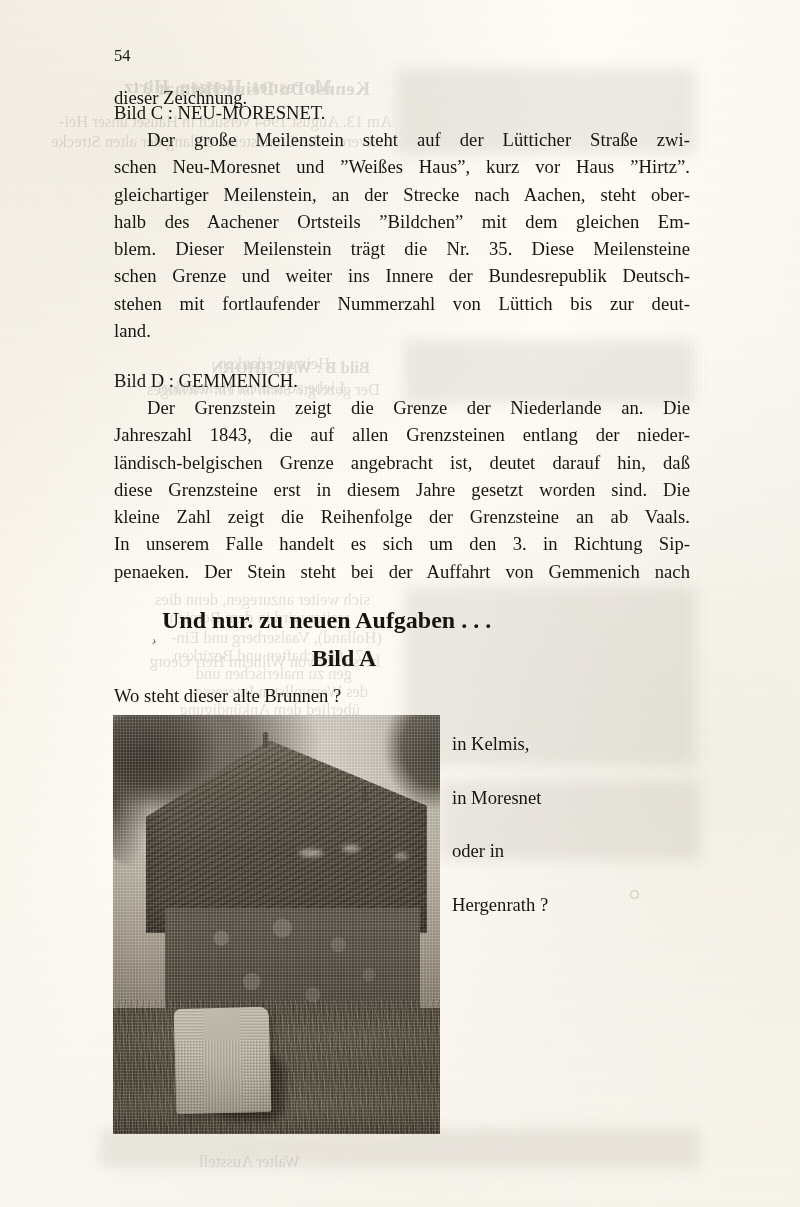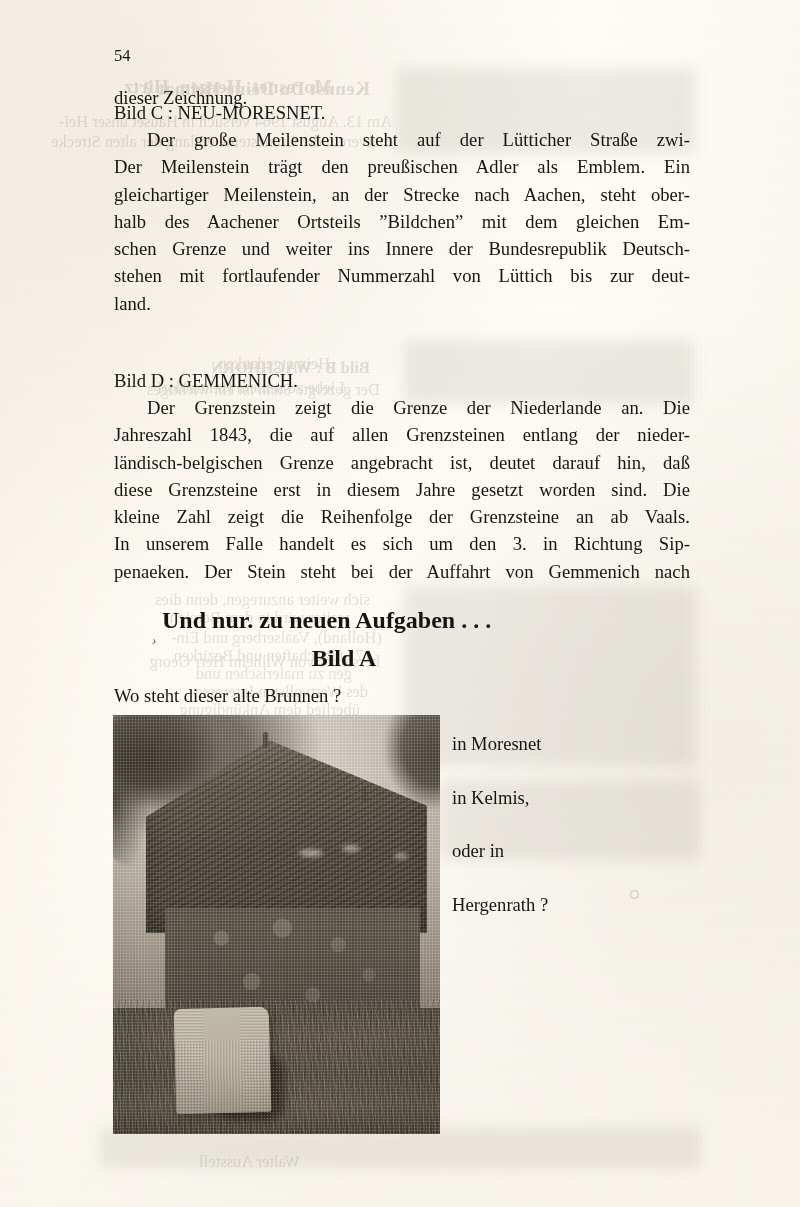--- a/index.html
+++ b/index.html
@@ -352,23 +352,24 @@
   <div id="content">
 
     <div class="pagenum">54</div>
 
     <div class="head-line" style="position:absolute; left:0; top:72px;margin-top:12px;">dieser Zeichnung.</div>
 
     <div class="head-line" style="position:absolute; left:0; top:99px;">Bild C : NEU-MORESNET.</div>
 
     <div class="para" style="position:absolute; left:0; top:126px; width:576px;">
       <span class="line" style="padding-left:33px; display:block;">Der große Meilenstein steht auf der Lütticher Straße zwi-</span>
-      <span class="line">Der Meilenstein trägt den preußischen Adler als Emblem. Ein</span>
+      <span class="line">schen Neu-Moresnet und ”Weißes Haus”, kurz vor Haus ”Hirtz”.</span>
       <span class="line">gleichartiger Meilenstein, an der Strecke nach Aachen, steht ober-</span>
       <span class="line">halb des Aachener Ortsteils ”Bildchen” mit dem gleichen Em-</span>
+      <span class="line">blem. Dieser Meilenstein trägt die Nr. 35. Diese Meilensteine</span>
       <span class="line">schen Grenze und weiter ins Innere der Bundesrepublik Deutsch-</span>
       <span class="line">stehen mit fortlaufender Nummerzahl von Lüttich bis zur deut-</span>
       <span class="line last">land.</span>
     </div>
 
     <div class="head-line" style="position:absolute; left:0; top:367px;">Bild D : GEMMENICH.</div>
 
     <div class="para" style="position:absolute; left:0; top:394px; width:576px;">
       <span class="line" style="padding-left:33px; display:block;">Der Grenzstein zeigt die Grenze der Niederlande an. Die</span>
       <span class="line">Jahreszahl 1843, die auf allen Grenzsteinen entlang der nieder-</span>
@@ -413,22 +414,22 @@
     <div class="ph-stone">
       <div class="ph-stone-texture"></div>
     </div>
 
     <div class="ph-vignette"></div>
     <div class="ph-halftone"></div>
     <div class="ph-fade"></div>
   </figure>
 
   <div id="answers">
+    <div class="answer">in Kelmis,</div>
     <div class="answer">in Moresnet</div>
-    <div class="answer">in Kelmis,</div>
     <div class="answer">oder  in</div>
     <div class="answer">Hergenrath ?</div>
   </div>
 
   <div class="speck" style="left:630px; top:890px;"></div>
 
   <div id="paper-noise"></div>
 </div>
 
 </body></html>

